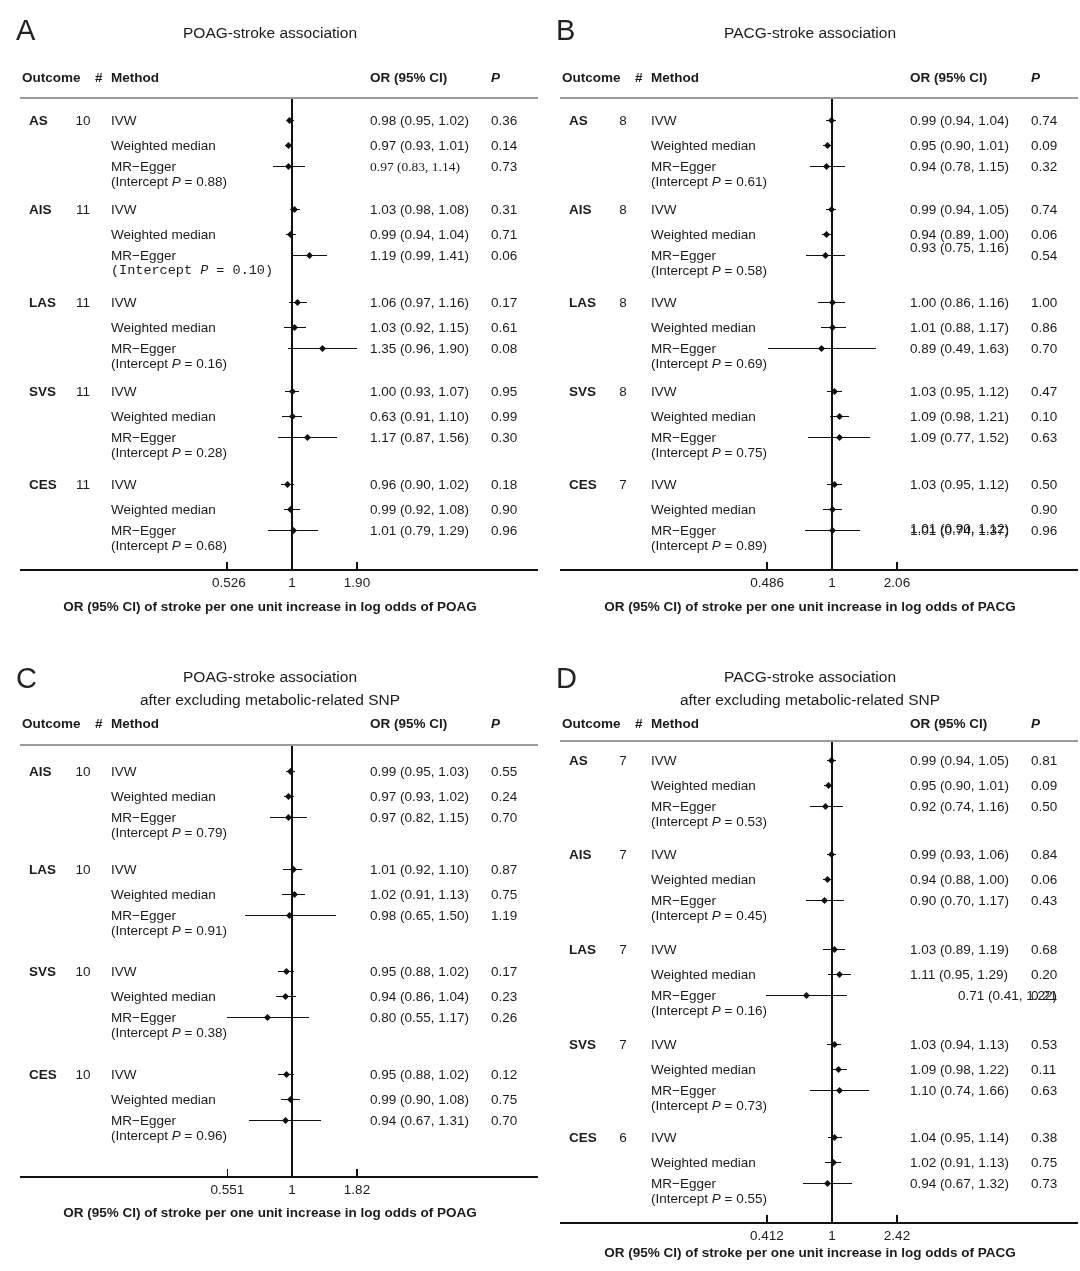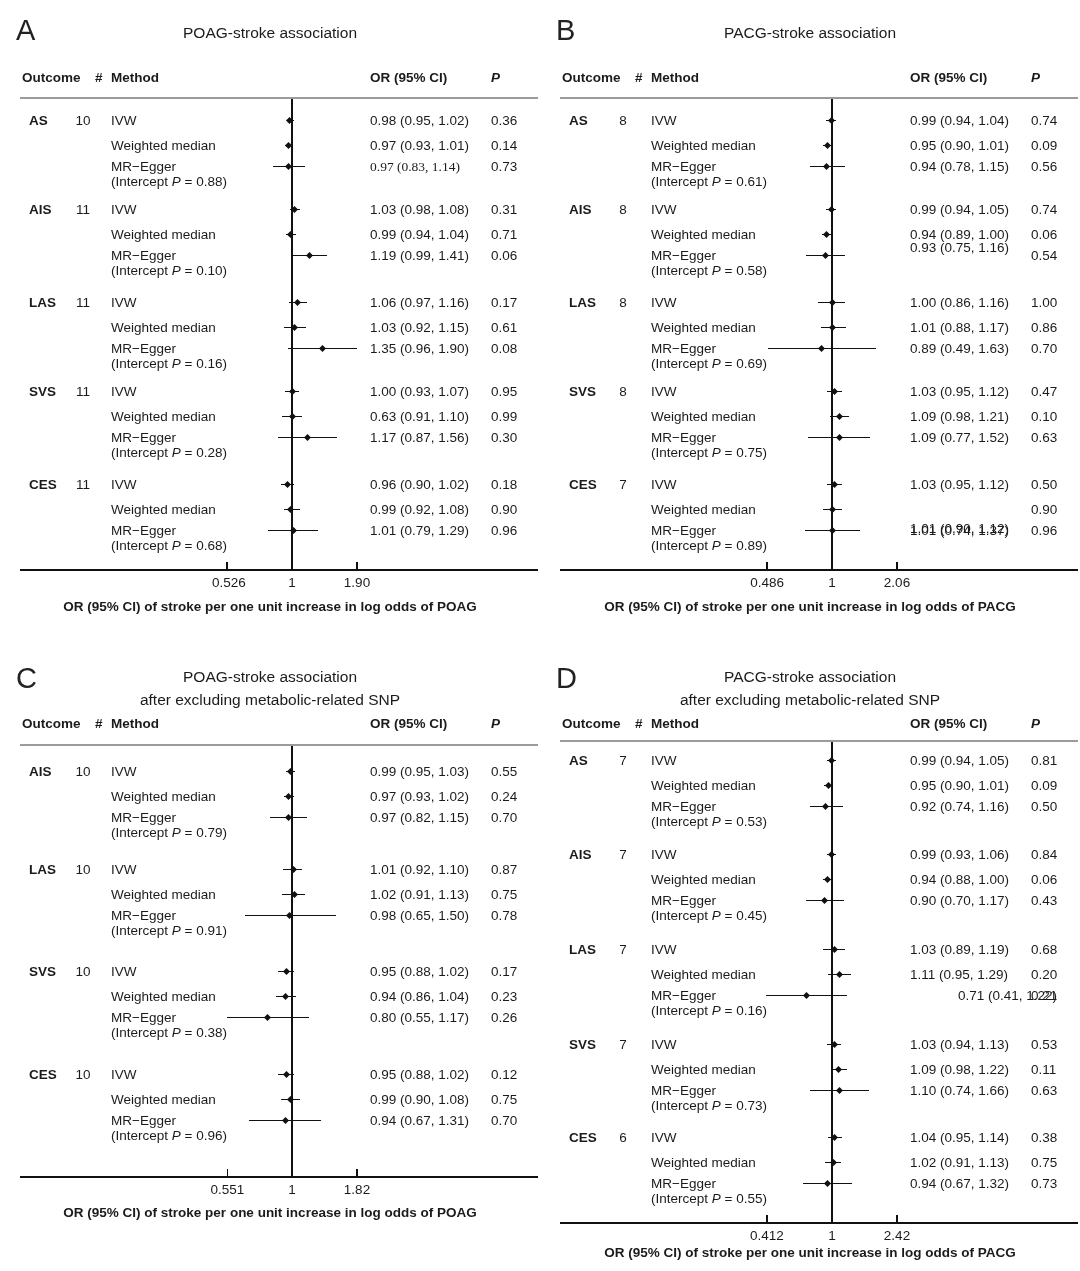--- a/index.html
+++ b/index.html
@@ -65,21 +65,21 @@
       <div class="abs cell" style="left: 111px; top: 228px;">Weighted median</div>
       <div class="abs cell" style="left: 370px; top: 228px;">0.99 (0.94, 1.04)</div>
       <div class="abs cell" style="left: 491px; top: 228px;">0.71</div>
       <div class="abs ciline" style="left: 285.734px; top: 233.6px; width: 10.2379px;"></div>
       <div class="abs marker" style="left: 288.482px; top: 232px;"></div>
       <div class="abs cell" style="left: 111px; top: 249px;">MR−Egger</div>
       <div class="abs cell" style="left: 370px; top: 249px;">1.19 (0.99, 1.41)</div>
       <div class="abs cell" style="left: 491px; top: 249px;">0.06</div>
       <div class="abs ciline" style="left: 290.982px; top: 254.6px; width: 35.8128px;"></div>
       <div class="abs marker" style="left: 307.116px; top: 253px;"></div>
-      <div class="abs cell" style="left: 111px; top: 264px;"><span>(Intercept </span><span style="font-style: italic;">P</span><span> = 0.10)</span></div>
+      <div class="abs cell" style="left: 111px; top: 264px; font-family: Liberation Mono, monospace;"><span>(Intercept </span><span style="font-style: italic;">P</span><span> = 0.10)</span></div>
       <div class="abs cell bold" style="left: 29px; top: 296px;">LAS</div>
       <div class="abs cell ctr" style="left: 67px; top: 296px; width: 32px;">11</div>
       <div class="abs cell" style="left: 111px; top: 296px;">IVW</div>
       <div class="abs cell" style="left: 370px; top: 296px;">1.06 (0.97, 1.16)</div>
       <div class="abs cell" style="left: 491px; top: 296px;">0.17</div>
       <div class="abs ciline" style="left: 288.915px; top: 301.6px; width: 18.1149px;"></div>
       <div class="abs marker" style="left: 295.401px; top: 300px;"></div>
       <div class="abs cell" style="left: 111px; top: 321px;">Weighted median</div>
       <div class="abs cell" style="left: 370px; top: 321px;">1.03 (0.92, 1.15)</div>
       <div class="abs cell" style="left: 491px; top: 321px;">0.61</div>
@@ -153,21 +153,21 @@
       <div class="abs cell" style="left: 491px; top: 114px;">0.74</div>
       <div class="abs ciline" style="left: 286.435px; top: 119.6px; width: 9.09256px;"></div>
       <div class="abs marker" style="left: 288.596px; top: 118px;"></div>
       <div class="abs cell" style="left: 111px; top: 139px;">Weighted median</div>
       <div class="abs cell" style="left: 370px; top: 139px;">0.95 (0.90, 1.01)</div>
       <div class="abs cell" style="left: 491px; top: 139px;">0.09</div>
       <div class="abs ciline" style="left: 282.524px; top: 144.6px; width: 10.371px;"></div>
       <div class="abs marker" style="left: 284.887px; top: 143px;"></div>
       <div class="abs cell" style="left: 111px; top: 160px;">MR−Egger</div>
       <div class="abs cell" style="left: 370px; top: 160px;">0.94 (0.78, 1.15)</div>
-      <div class="abs cell" style="left: 491px; top: 160px;">0.56</div>
+      <div class="abs cell" style="left: 491px; top: 160px;">0.32</div>
       <div class="abs ciline" style="left: 269.653px; top: 165.6px; width: 34.9167px;"></div>
       <div class="abs marker" style="left: 283.935px; top: 164px;"></div>
       <div class="abs cell" style="left: 111px; top: 175px;"><span>(Intercept </span><span style="font-style: italic;">P</span><span> = 0.61)</span></div>
       <div class="abs cell bold" style="left: 29px; top: 203px;">AIS</div>
       <div class="abs cell ctr" style="left: 67px; top: 203px; width: 32px;">8</div>
       <div class="abs cell" style="left: 111px; top: 203px;">IVW</div>
       <div class="abs cell" style="left: 370px; top: 203px;">0.99 (0.94, 1.05)</div>
       <div class="abs cell" style="left: 491px; top: 203px;">0.74</div>
       <div class="abs ciline" style="left: 286.435px; top: 208.6px; width: 9.95323px;"></div>
       <div class="abs marker" style="left: 288.596px; top: 207px;"></div>
@@ -281,21 +281,21 @@
       <div class="abs cell" style="left: 491px; top: 223px;">0.87</div>
       <div class="abs ciline" style="left: 282.949px; top: 228.6px; width: 19.3959px;"></div>
       <div class="abs marker" style="left: 290.58px; top: 227px;"></div>
       <div class="abs cell" style="left: 111px; top: 248px;">Weighted median</div>
       <div class="abs cell" style="left: 370px; top: 248px;">1.02 (0.91, 1.13)</div>
       <div class="abs cell" style="left: 491px; top: 248px;">0.75</div>
       <div class="abs ciline" style="left: 281.763px; top: 253.6px; width: 23.5028px;"></div>
       <div class="abs marker" style="left: 291.649px; top: 252px;"></div>
       <div class="abs cell" style="left: 111px; top: 269px;">MR−Egger</div>
       <div class="abs cell" style="left: 370px; top: 269px;">0.98 (0.65, 1.50)</div>
-      <div class="abs cell" style="left: 491px; top: 269px;">0.78</div>
+      <div class="abs cell" style="left: 491px; top: 269px;">1.19</div>
       <div class="abs ciline" style="left: 245.241px; top: 274.6px; width: 90.7696px;"></div>
       <div class="abs marker" style="left: 287.307px; top: 273px;"></div>
       <div class="abs cell" style="left: 111px; top: 284px;"><span>(Intercept </span><span style="font-style: italic;">P</span><span> = 0.91)</span></div>
       <div class="abs cell bold" style="left: 29px; top: 325px;">SVS</div>
       <div class="abs cell ctr" style="left: 67px; top: 325px; width: 32px;">10</div>
       <div class="abs cell" style="left: 111px; top: 325px;">IVW</div>
       <div class="abs cell" style="left: 370px; top: 325px;">0.95 (0.88, 1.02)</div>
       <div class="abs cell" style="left: 491px; top: 325px;">0.17</div>
       <div class="abs ciline" style="left: 278.124px; top: 330.6px; width: 16.025px;"></div>
       <div class="abs marker" style="left: 283.932px; top: 329px;"></div>

